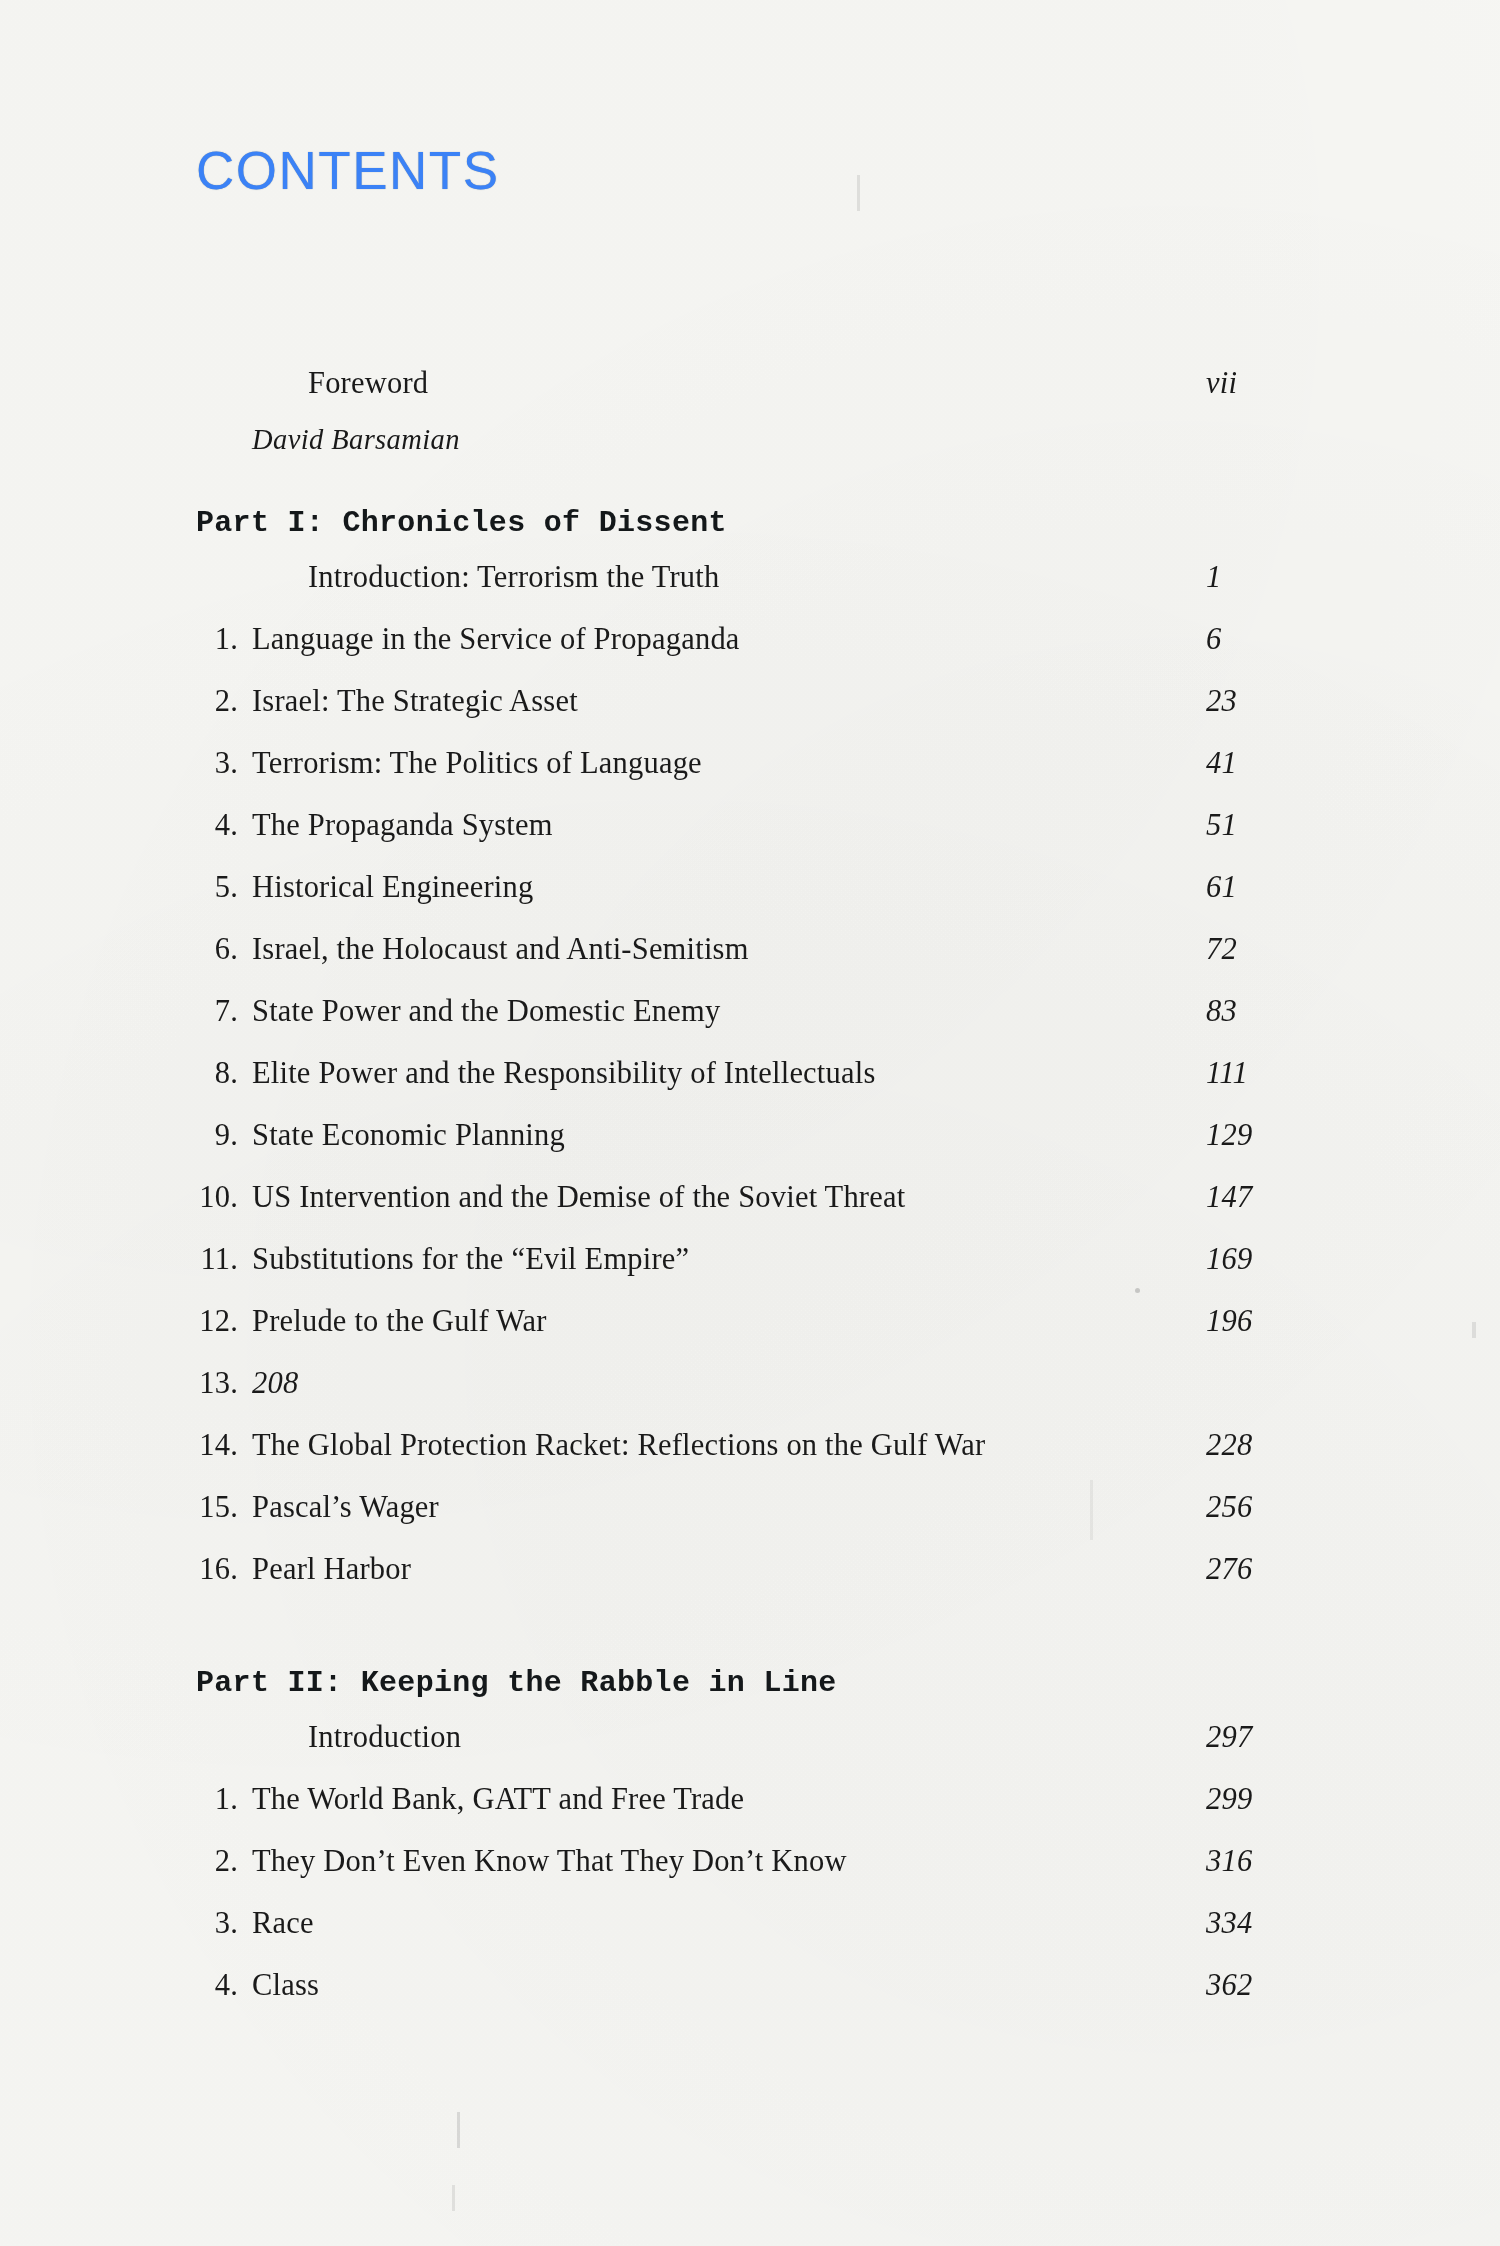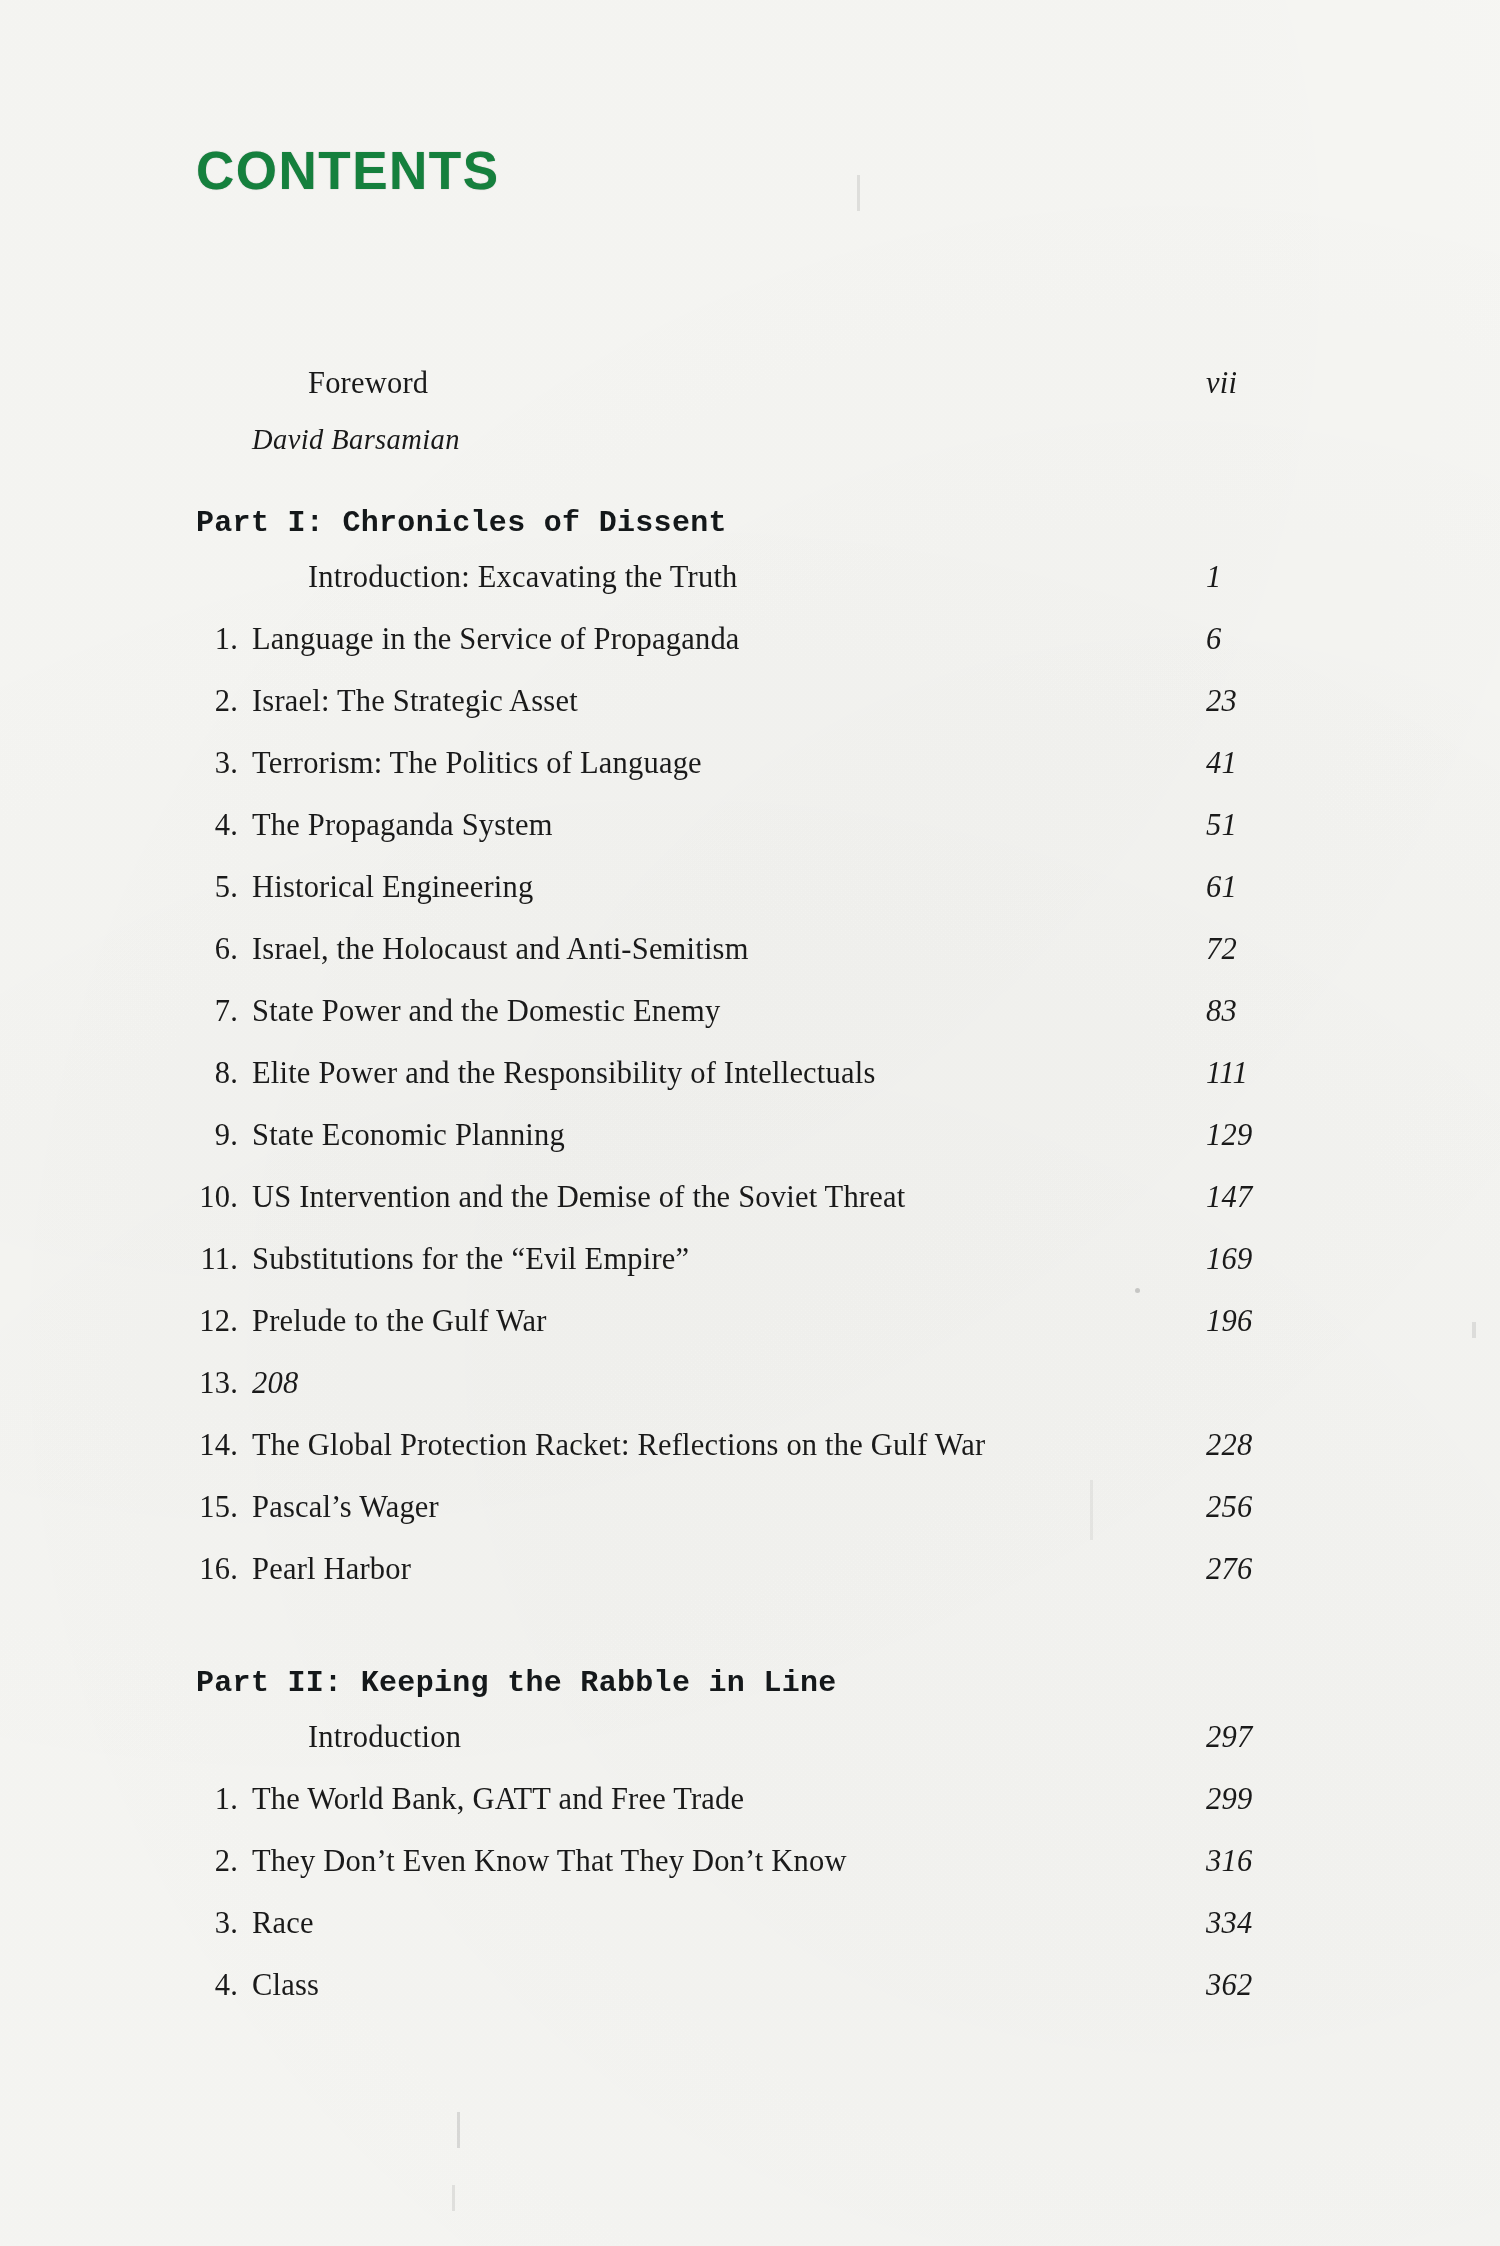--- a/index.html
+++ b/index.html
@@ -29,24 +29,24 @@
     position: absolute;
     left: 0; top: 0;
     width: 1500px;
     height: 2246px;
   }
   .title {
     position: absolute;
     left: 196px;
     top: 140px;
     font-family: "Liberation Sans", sans-serif;
-    font-weight: bold;
+    font-weight: normal;
     font-size: 53px;
     letter-spacing: 1.5px;
-    color: #15803d;
+    color: #3b82f6;
     text-shadow: 0 0 1px rgba(60,70,66,0.5);
   }
   .toc {
     position: absolute;
     left: 196px;
     top: 368px;
     width: 1120px;
   }
   .row {
     display: flex;
@@ -132,21 +132,21 @@
       <span class="num"></span>
       <span class="label">Foreword</span>
       <span class="page-no">vii</span>
     </div>
     <div class="byline">David Barsamian</div>
 
     <div class="part-heading">Part I: Chronicles of Dissent</div>
 
     <div class="row intro-row">
       <span class="num"></span>
-      <span class="label" style="padding-left:56px">Introduction: Excavating the Truth</span>
+      <span class="label" style="padding-left:56px">Introduction: Terrorism the Truth</span>
       <span class="page-no">1</span>
     </div>
 
     <div class="row">
       <span class="num">1.</span>
       <span class="label">Language in the Service of Propaganda</span>
       <span class="page-no">6</span>
     </div>
     <div class="row">
       <span class="num">2.</span>

